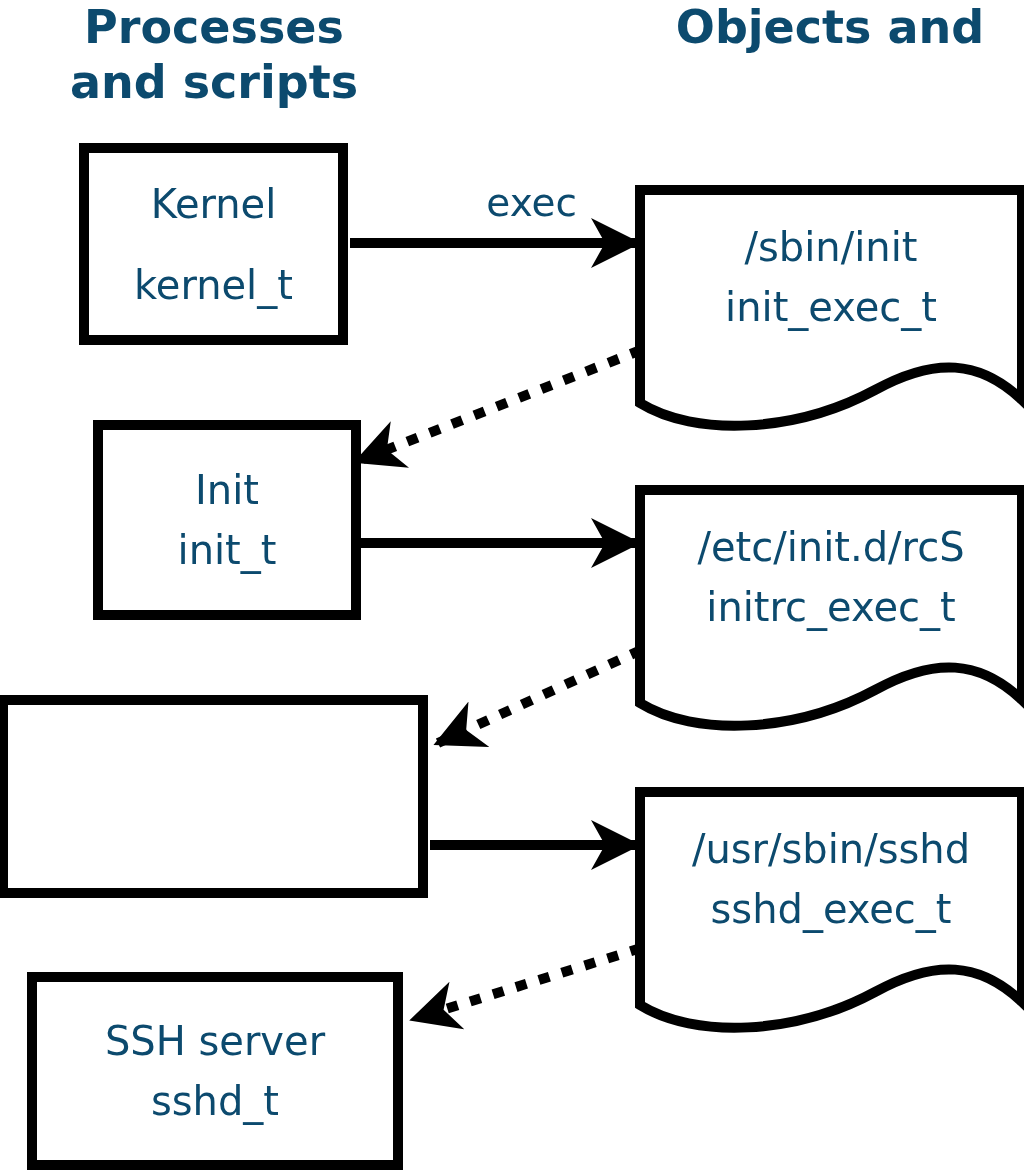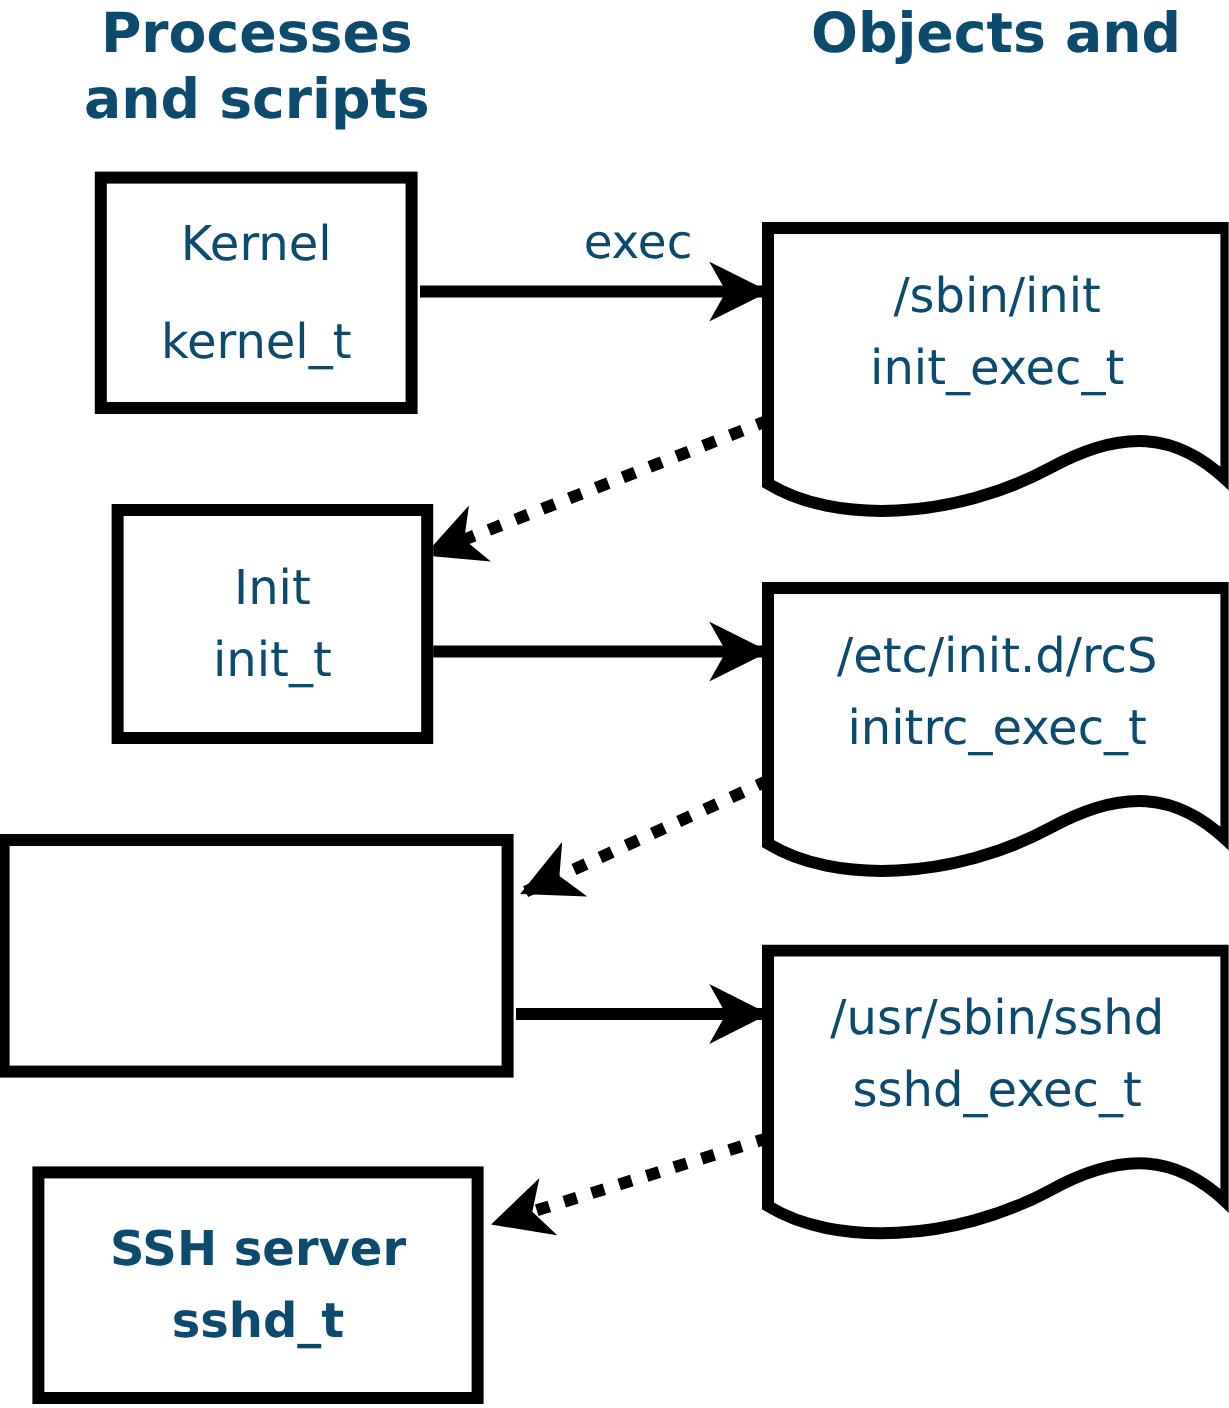--- a/index.html
+++ b/index.html
@@ -30,21 +30,21 @@
     flex-direction: column;
     align-items: center;
     justify-content: center;
     text-align: center;
     font-size: 40px;
     line-height: 60px;
   }
   .pbox-kernel  { left: 79px;  top: 143px; width: 269px; height: 202px; gap: 21px; }
   .pbox-init    { left: 79px;  top: 420px; width: 268px; height: 200px; margin-left: 14px; }
   .pbox-startup { left: -2px;  top: 695px; width: 430px; height: 203px; }
-  .pbox-ssh     { left: 27px;  top: 972px; width: 376px; height: 198px; font-weight: bold; }
+  .pbox-ssh     { left: 27px;  top: 972px; width: 376px; height: 198px; }
   .doc {
     position: absolute;
     left: 635px;
     width: 392px;
     height: 258px;
   }
   .doc-0 { top: 185px; }
   .doc-1 { top: 485px; }
   .doc-2 { top: 787px; }
   .docshape { position: absolute; left: 0; top: 0; }

